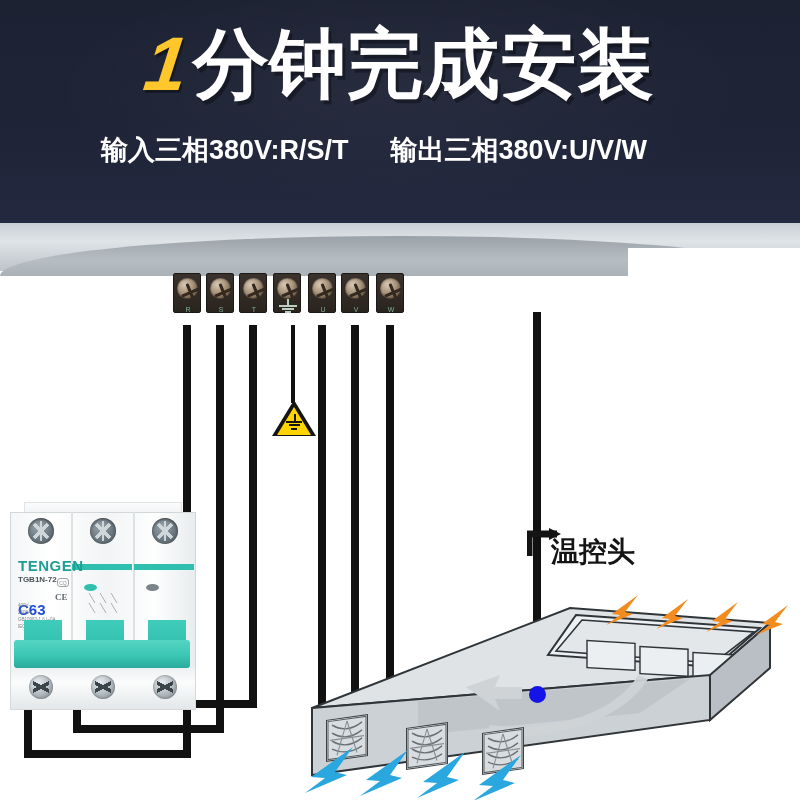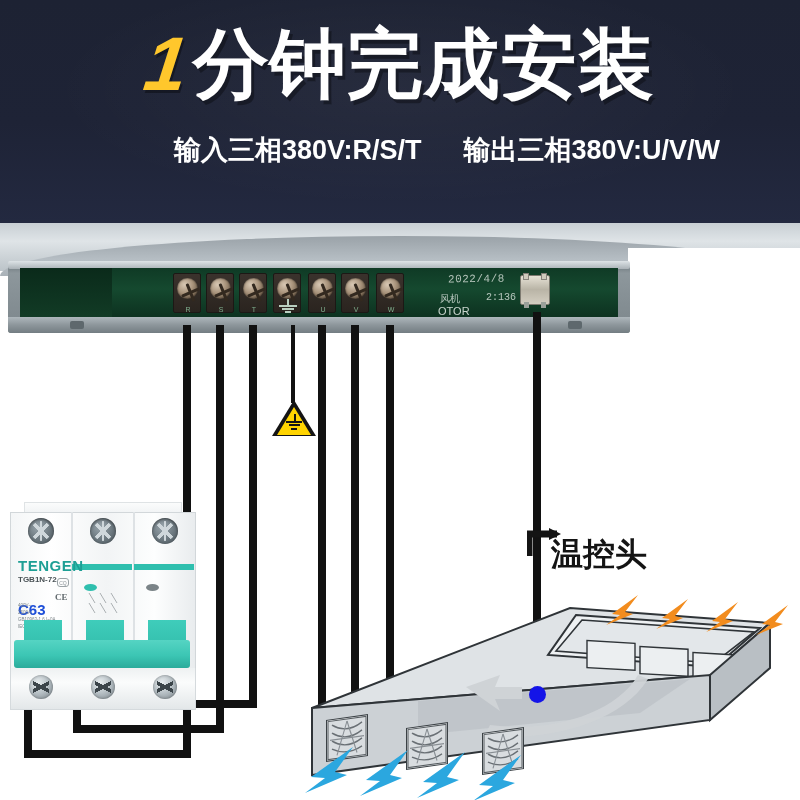--- a/index.html
+++ b/index.html
@@ -13,21 +13,21 @@
             overflow:hidden; }
   .banner .vignette { position:absolute; inset:0;
             background:radial-gradient(ellipse at 50% 40%, rgba(255,255,255,0.045) 0%, rgba(0,0,0,0) 62%); }
   .headline { position:absolute; left:0; top:24px; width:800px; text-align:center;
               font-size:76px; font-weight:bold; letter-spacing:1px; line-height:1.05;
               white-space:nowrap; font-family:"Liberation Sans", sans-serif; }
   .headline .num { color:#FFC72C; font-style:italic; display:inline-block;
                    transform:skewX(-7deg); margin-right:4px;
                    text-shadow:2px 3px 0 rgba(0,0,0,0.35); }
   .headline .word { color:#ffffff; text-shadow:3px 4px 0 rgba(0,0,0,0.33); }
-  .subline { position:absolute; left:4px; top:132px; width:716px; text-align:right;
+  .subline { position:absolute; left:16px; top:132px; width:716px; text-align:center;
              color:#ffffff; font-size:27px; font-weight:bold; white-space:nowrap; }
   .subline .gap { display:inline-block; width:42px; }
 
   
   .panel-top { position:absolute; left:0; top:223px; width:800px; height:48px;
                background:linear-gradient(180deg,#c8cfd4 0%,#dfe4e7 38%,#bcc4c9 100%); }
   .panel-curve { position:absolute; left:0; top:236px; width:800px; height:40px;
                  background:linear-gradient(180deg,#9aa2a8 0%,#b6bec4 60%,#aab2b8 100%);
                  border-radius:50% / 100% 100% 0 0; }
   .panel-white { position:absolute; left:628px; top:248px; width:172px; height:30px;
@@ -135,21 +135,21 @@
   .gnd-tri-in { position:absolute; left:5px; top:7px; width:0; height:0;
              border-left:17px solid transparent; border-right:17px solid transparent;
              border-bottom:28px solid #FFD400; }
   .gnd-sym { position:absolute; left:14px; top:20px; width:16px; }
   .gnd-sym i { display:block; margin:1.2px auto; background:#141414; height:2px; }
   .gnd-sym .v { position:absolute; left:7.5px; top:-6px; width:2px; height:7px; background:#141414; }
   .gnd-label { position:absolute; left:252px; top:437px; width:86px; text-align:center;
                font-size:24px; font-weight:bold; color:#141414; }
 
   
-  .temp-label { position:absolute; left:551px; top:533px; font-size:32px; font-weight:bold; color:#141414; }
+  .temp-label { position:absolute; left:551px; top:533px; font-size:28px; font-weight:bold; color:#141414; }
   .temp-dot { position:absolute; left:529px; top:686px; width:17px; height:17px; border-radius:50%;
               background:#1414e8; }
 
   
   .cooler { position:absolute; left:290px; top:575px; width:510px; height:225px; }
   .cooler svg { position:absolute; left:0; top:0; }
 
   .fanbox { position:absolute; background:linear-gradient(180deg,#e8eaec 0%,#c9ced2 100%);
             border:1.5px solid #3b4145; }
 </style>
@@ -165,42 +165,20 @@
     </div>
     <div class="subline">
       <span>输入三相380V:R/S/T</span><span class="gap"></span><span>输出三相380V:U/V/W</span>
     </div>
   </div>
 
   <div class="panel-top"></div>
   <div class="panel-curve"></div>
   <div class="panel-white"></div>
 
-  <div class="device">
-    <div class="dev-case"></div>
-    <div class="dev-lip"></div>
-    <div class="dev-pcb"></div>
-    <div class="dev-pcb-dark"></div>
-
-    <div class="pcb-date">2022/4/8</div>
-    <div class="pcb-t1">风机</div>
-    <div class="pcb-t2">2:136</div>
-    <div class="pcb-t3">OTOR</div>
-
-    <div class="sensor-conn">
-      <span class="p" style="left:2px"></span>
-        <span class="p" style="right:2px"></span>
-      <span class="pb" style="left:3px"></span>
-        <span class="pb" style="right:3px"></span>
-    </div>
-
-    <div class="dev-rail"></div>
-    <div class="dev-notch" style="left:62px"></div>
-    <div class="dev-notch" style="left:560px"></div>
-  </div>
 
   <div id="terminals">
       <div class="term" style="left: 173px; top: 273px;">
         <span class="screw">
           <span class="slot1"></span>
           <span class="slot2"></span>
         </span>
         <span class="lbl">R</span>
       </div>
       <div class="term" style="left: 206px; top: 273px;">

